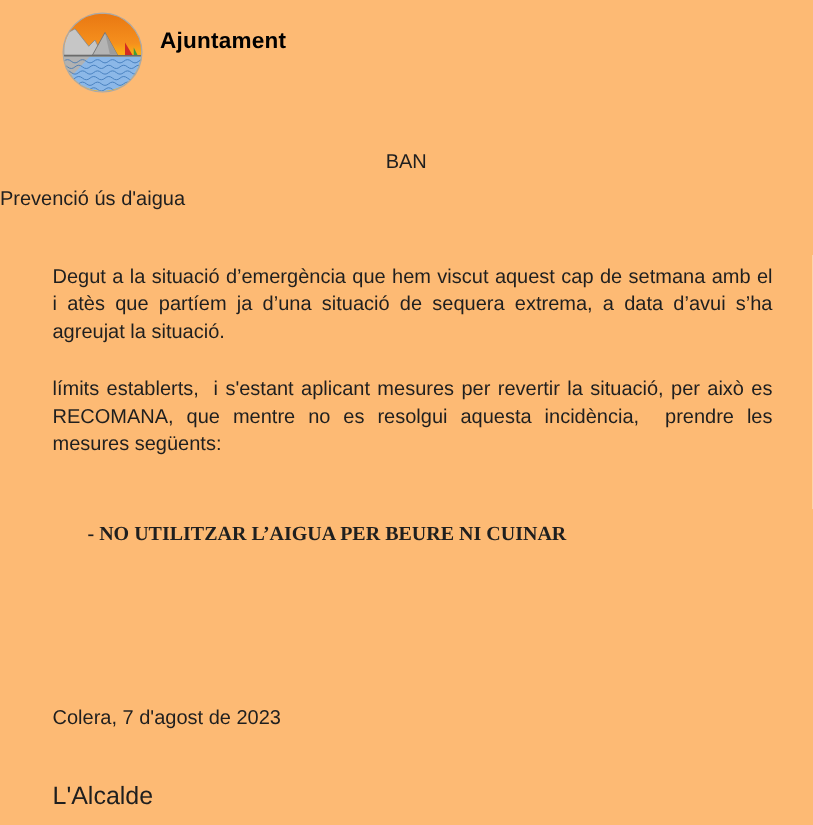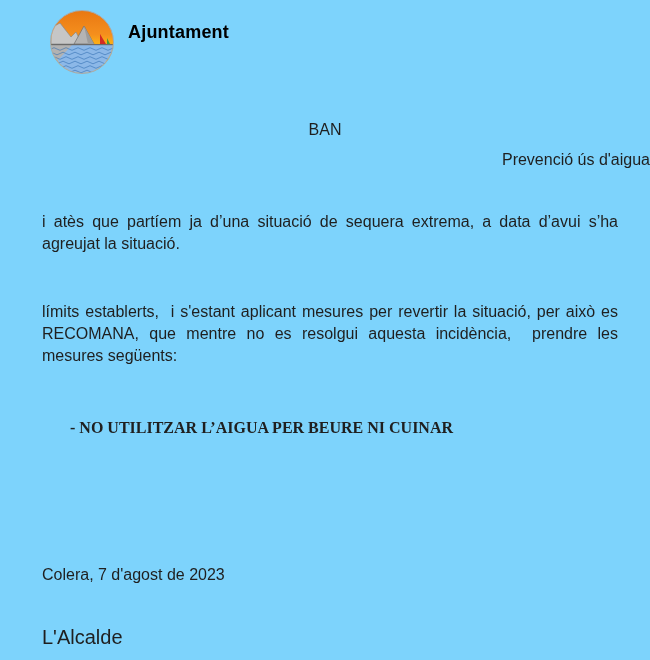--- a/index.html
+++ b/index.html
@@ -4,21 +4,21 @@
 <style>
   * { box-sizing: border-box; }
   html, body { margin: 0; padding: 0; }
   body {
     width: 650px; height: 660px;
     background: #ffffff;
     font-family: "Liberation Sans", sans-serif;
     color: #1f1f1f;
     overflow: hidden;
   }
-  .page { position: relative; width: 650px; height: 660px; background: #7dd3fc; }
+  .page { position: relative; width: 650px; height: 660px; background: #fdba74; }
 
   
   .header { position: absolute; top: 10px; left: 50px; display: flex; align-items: flex-start; }
   .logo {
     position: relative; width: 64px; height: 64px; flex: 0 0 auto;
     border-radius: 50%; overflow: hidden;
     border: 1px solid #a9a9a9;
     background: linear-gradient(180deg, #e97812 0%, #f58f1d 38%, #fbab16 50%, #fcb414 100%);
   }
   .logo svg { position: absolute; left: 0; top: 0; display: block; }
@@ -28,21 +28,21 @@
     text-align: center; color: #000; letter-spacing: 0.2px;
   }
 
   
   .doc-title {
     position: absolute; top: 119px; left: 0; width: 650px;
     text-align: center; font-weight: normal; font-size: 16px; line-height: 22px;
   }
   .doc-subtitle {
     position: absolute; top: 149px; left: 0; width: 650px;
-    text-align: right; font-size: 16px; line-height: 22px;
+    text-align: left; font-size: 16px; line-height: 22px;
   }
 
   
   .para { position: absolute; left: 42px; width: 576px; font-size: 16px; line-height: 22px; }
   .p1 { top: 211px; }
   .p2 { top: 301px; }
   .jline { text-align: justify; text-align-last: justify; }
   .jline-last { text-align-last: left; }
 
   
@@ -88,20 +88,21 @@
     </div>
     <div class="org-name">
       <div>Ajuntament</div>
     </div>
   </div>
 
   <div class="doc-title">BAN</div>
   <div class="doc-subtitle">Prevenció ús d'aigua</div>
 
   <div class="para p1">
+      <div class="jline">Degut a la situació d’emergència que hem viscut aquest cap de setmana amb el</div>
       <div class="jline">i atès que partíem ja d’una situació de sequera extrema, a data d’avui s’ha</div>
       <div class="jline jline-last">agreujat la situació.</div>
     </div>
   <div class="para p2">
       <div class="jline">límits establerts,&nbsp; i s'estant aplicant mesures per revertir la situació, per això es</div>
       <div class="jline">RECOMANA, que mentre no es resolgui aquesta incidència,&nbsp; prendre les</div>
       <div class="jline jline-last">mesures següents:</div>
     </div>
 
   <div class="bullet b1">- NO UTILITZAR L’AIGUA PER BEURE NI CUINAR</div>

